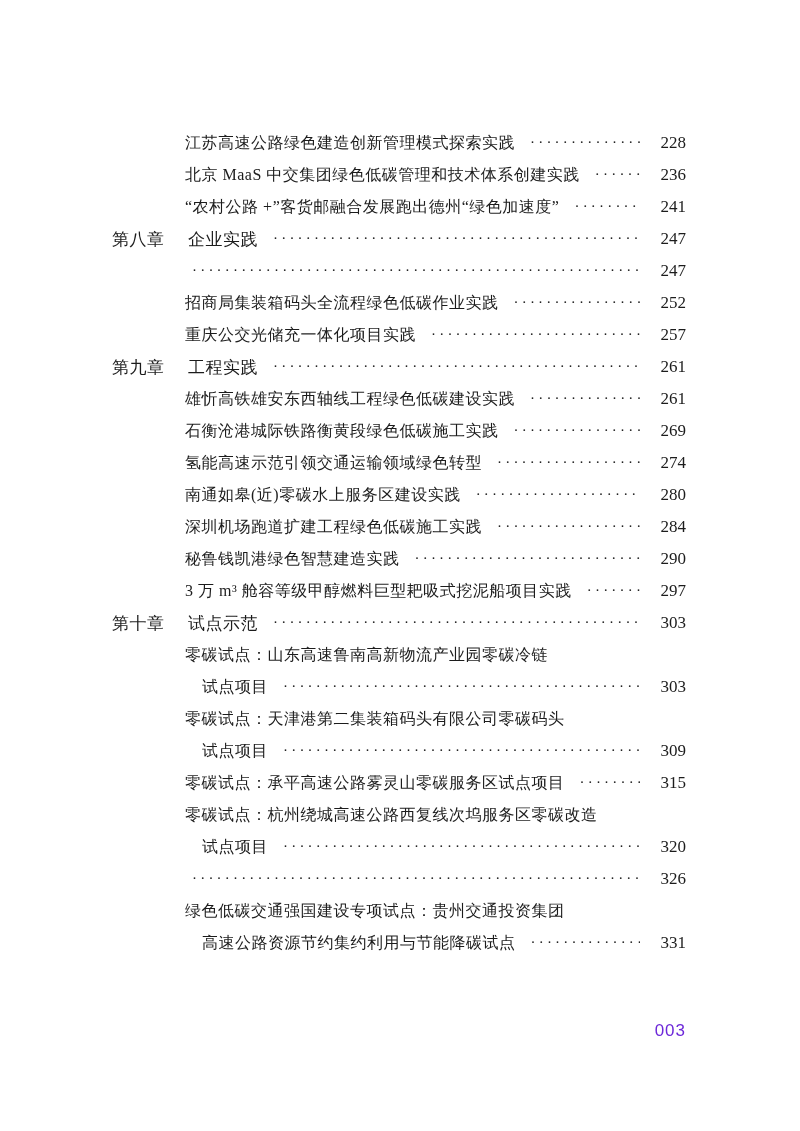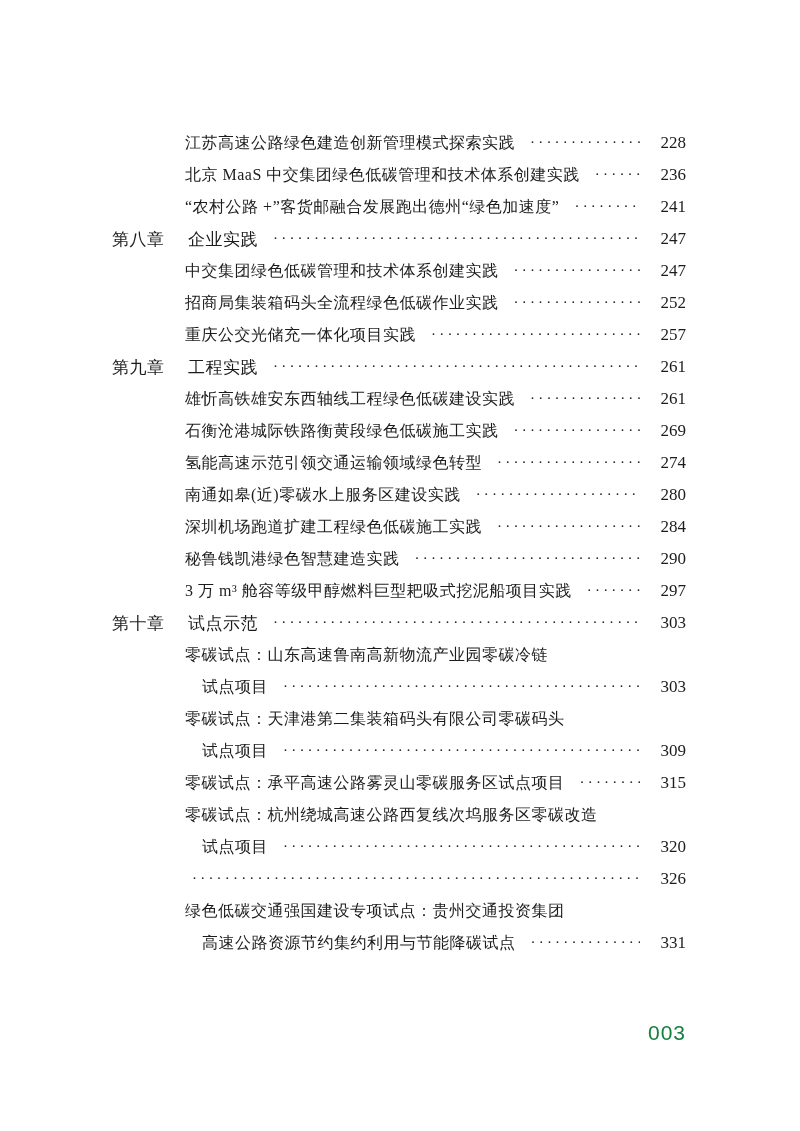--- a/index.html
+++ b/index.html
@@ -70,23 +70,23 @@
     font-family: "Liberation Serif", "DejaVu Serif", serif;
     font-weight: 400;
     font-size: 17px;
     letter-spacing: 0;
   }
   .folio {
     position: absolute;
     top: 1021px;
     right: 114px;
     font-family: "Liberation Sans", "DejaVu Sans", sans-serif;
-    font-size: 21px;
+    font-size: 17px;
     letter-spacing: 1px;
-    color: #15803d;
+    color: #6d28d9;
   }
 </style>
 </head>
 <body>
 
 <div class="page">
   <div class="toc">
       <div class="row entry">
         <span class="title">江苏高速公路绿色建造创新管理模式探索实践</span>
         <span class="leader">································································································································································</span>
@@ -102,21 +102,20 @@
         <span class="leader">································································································································································</span>
         <span class="pagenum">241</span>
       </div>
       <div class="row chapter">
         <span class="chapter-label">第八章</span>
         <span class="title">企业实践</span>
         <span class="leader">································································································································································</span>
         <span class="pagenum">247</span>
       </div>
       <div class="row entry">
-        <span class="title">中交集团绿色低碳管理和技术体系创建实践</span>
         <span class="leader">································································································································································</span>
         <span class="pagenum">247</span>
       </div>
       <div class="row entry">
         <span class="title">招商局集装箱码头全流程绿色低碳作业实践</span>
         <span class="leader">································································································································································</span>
         <span class="pagenum">252</span>
       </div>
       <div class="row entry">
         <span class="title">重庆公交光储充一体化项目实践</span>

